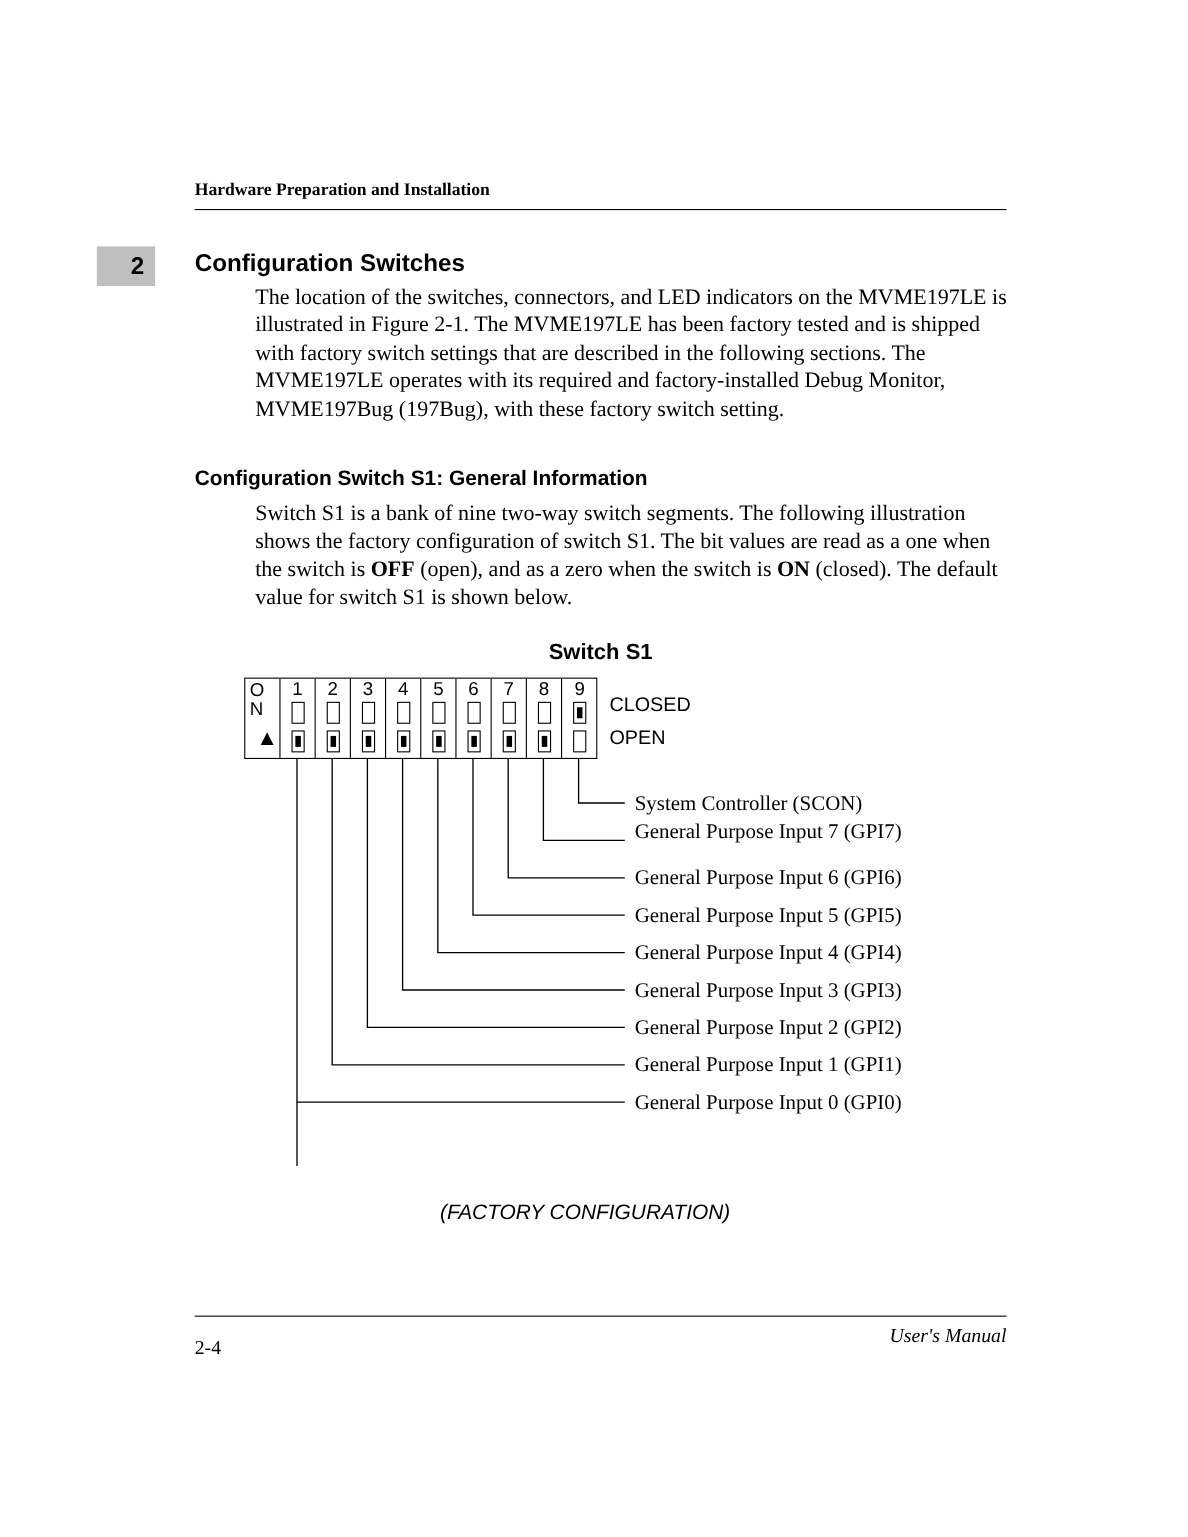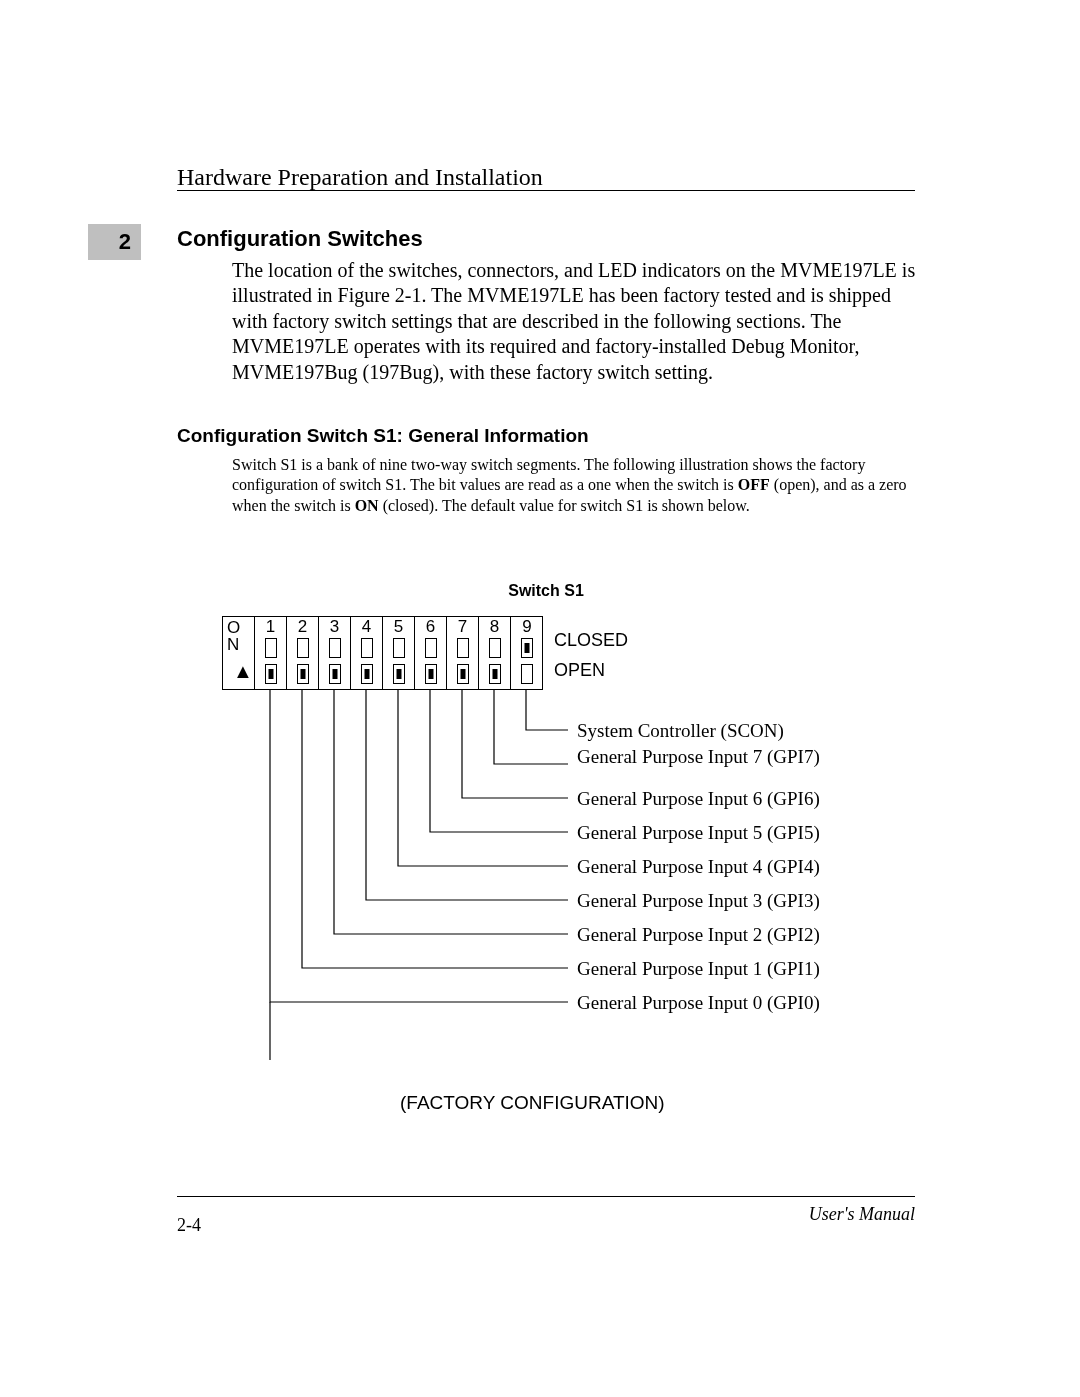--- a/index.html
+++ b/index.html
@@ -15,21 +15,22 @@
   .page {
     position: absolute;
     left: 0; top: 0;
     width: 1080px;
     height: 1397px;
   }
   .running-head {
     position: absolute;
     left: 177px;
     top: 164px;
-    font-size: 24px;
+    font-size: 16px;
+    font-weight: bold;
   }
   .head-rule {
     position: absolute;
     left: 177px;
     top: 190px;
     width: 738px;
     border-top: 1.2px solid #000;
   }
   .chapter-tab {
     position: absolute;
@@ -68,33 +69,33 @@
     top: 425px;
     font-family: Arial, Helvetica, sans-serif;
     font-weight: bold;
     font-size: 19px;
   }
   .para2 {
     position: absolute;
     left: 232px;
     top: 455px;
     width: 684px;
-    font-size: 16px;
+    font-size: 20px;
     line-height: 1.27;
   }
   .bold { font-weight: bold; }
   .fig-title {
     position: absolute;
     left: 177px;
     top: 582px;
     width: 738px;
     text-align: center;
     font-family: Arial, Helvetica, sans-serif;
     font-weight: bold;
-    font-size: 16px;
+    font-size: 20px;
   }
   
   .dip {
     position: absolute;
     left: 222px;
     top: 616px;
     width: 321px;
     height: 74px;
     border: 1.2px solid #000;
     box-sizing: border-box;
@@ -177,20 +178,21 @@
     left: 577px;
     font-family: Liberation Serif, serif;
     font-size: 19px;
   }
   .factory {
     position: absolute;
     left: 400px;
     top: 1092px;
     font-family: Arial, Helvetica, sans-serif;
     font-size: 19px;
+    font-style: italic;
   }
   .foot-rule {
     position: absolute;
     left: 177px;
     top: 1196px;
     width: 738px;
     border-top: 1.2px solid #000;
   }
   .page-num {
     position: absolute;

